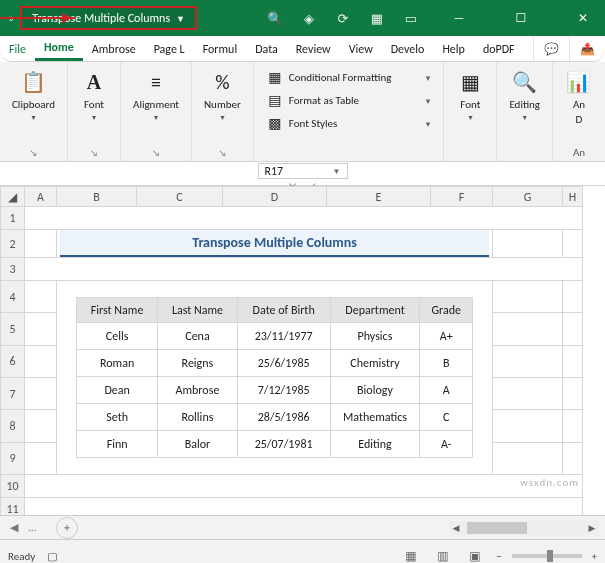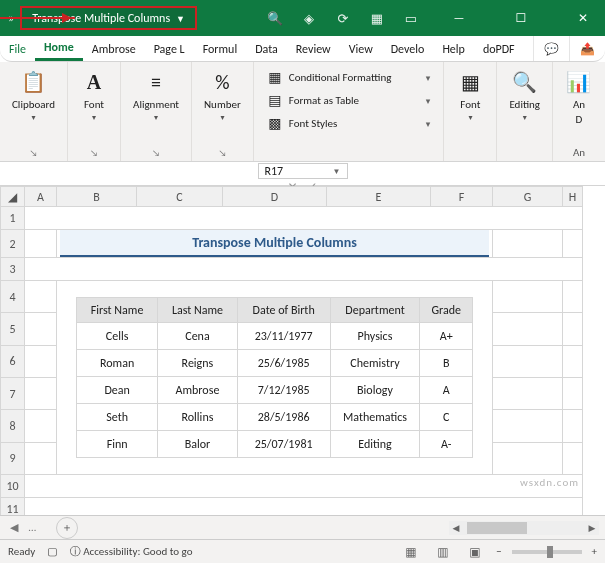--- a/index.html
+++ b/index.html
@@ -68,21 +68,21 @@
   
   .tabsbar { height:24px; border-top:1px solid #ccc; display:flex; align-items:center; background:#f3f2f1; font-size:11px;}
   .tabnav { display:flex; gap:10px; padding:0 10px; color:#777;}
   .sheettab { padding:3px 14px; background:#fff; border:1px solid #ccc; border-bottom:2px solid #0f7a41; position:relative; top:1px; cursor:pointer;}
   .addtab { width:22px; height:22px; border:1px solid #ccc; border-radius:50%; margin-left:10px; display:flex; align-items:center; justify-content:center; color:#555; cursor:pointer;}
   .hscroll { margin-left:auto; width:150px; height:14px; background:#eee; display:flex; align-items:center; margin-right:6px;}
   .hscroll .thumb { width:60px; height:12px; background:#c8c8c8; margin-left:4px;}
   .hscroll .arr { width:14px; text-align:center; font-size:9px; color:#666;}
 
   
-  .status { height:24px; background:#f3f2f1; border-top:1px solid #ccc; display:flex; align-items:center; font-size:11px; color:#444; padding:0 8px; gap:12px;}
+  .status { height:24px; background:#f3f2f1; border-top:1px solid #ccc; display:flex; align-items:flex-end; font-size:11px; color:#444; padding:0 8px; gap:12px;}
   .status .right { margin-left:auto; display:flex; align-items:center; gap:10px;}
   .viewbtn { width:22px; text-align:center; font-size:12px; color:#666; cursor:pointer;}
   .zoom-slider { width:70px; height:4px; background:#ccc; position:relative;}
   .zoom-slider::after { content:""; width:6px; height:12px; background:#888; position:absolute; top:-4px; left:50%;}
   .watermark { position:absolute; right:26px; bottom:26px; color:#b7b7b7; font-size:11px; letter-spacing:1px;margin-top:8px; }
 </style>
 </head>
 <body>
 
 <div class="win">
@@ -374,23 +374,20 @@
     <div class="hscroll">
       <span class="arr">◀</span>
       <span class="thumb"></span>
       <span class="arr" style="margin-left:auto">▶</span>
     </div>
   </div>
 
   <div class="status">
     <span>Ready</span>
     <span>▢</span>
-    <span>
-      <span>ⓘ </span><span>Accessibility: Good to go</span>
-    </span>
     <div class="right">
       <span class="viewbtn">▦</span>
       <span class="viewbtn">▥</span>
       <span class="viewbtn">▣</span>
       <span>−</span>
       <span class="zoom-slider"></span>
       <span>+</span>
     </div>
   </div>
 

